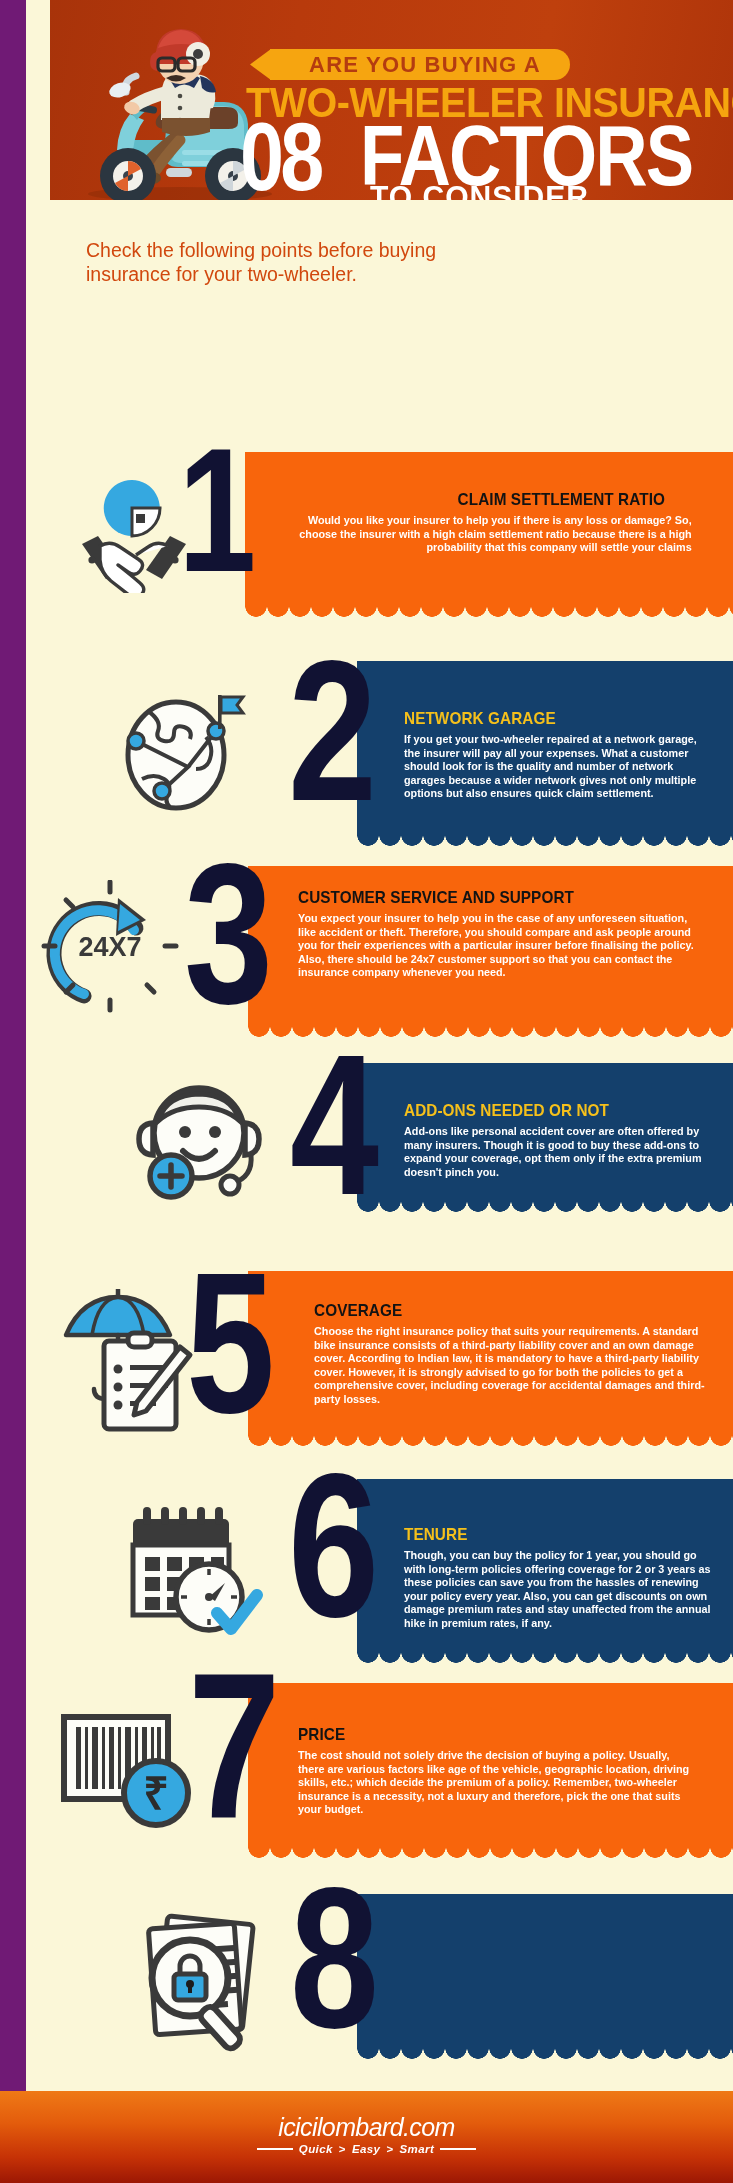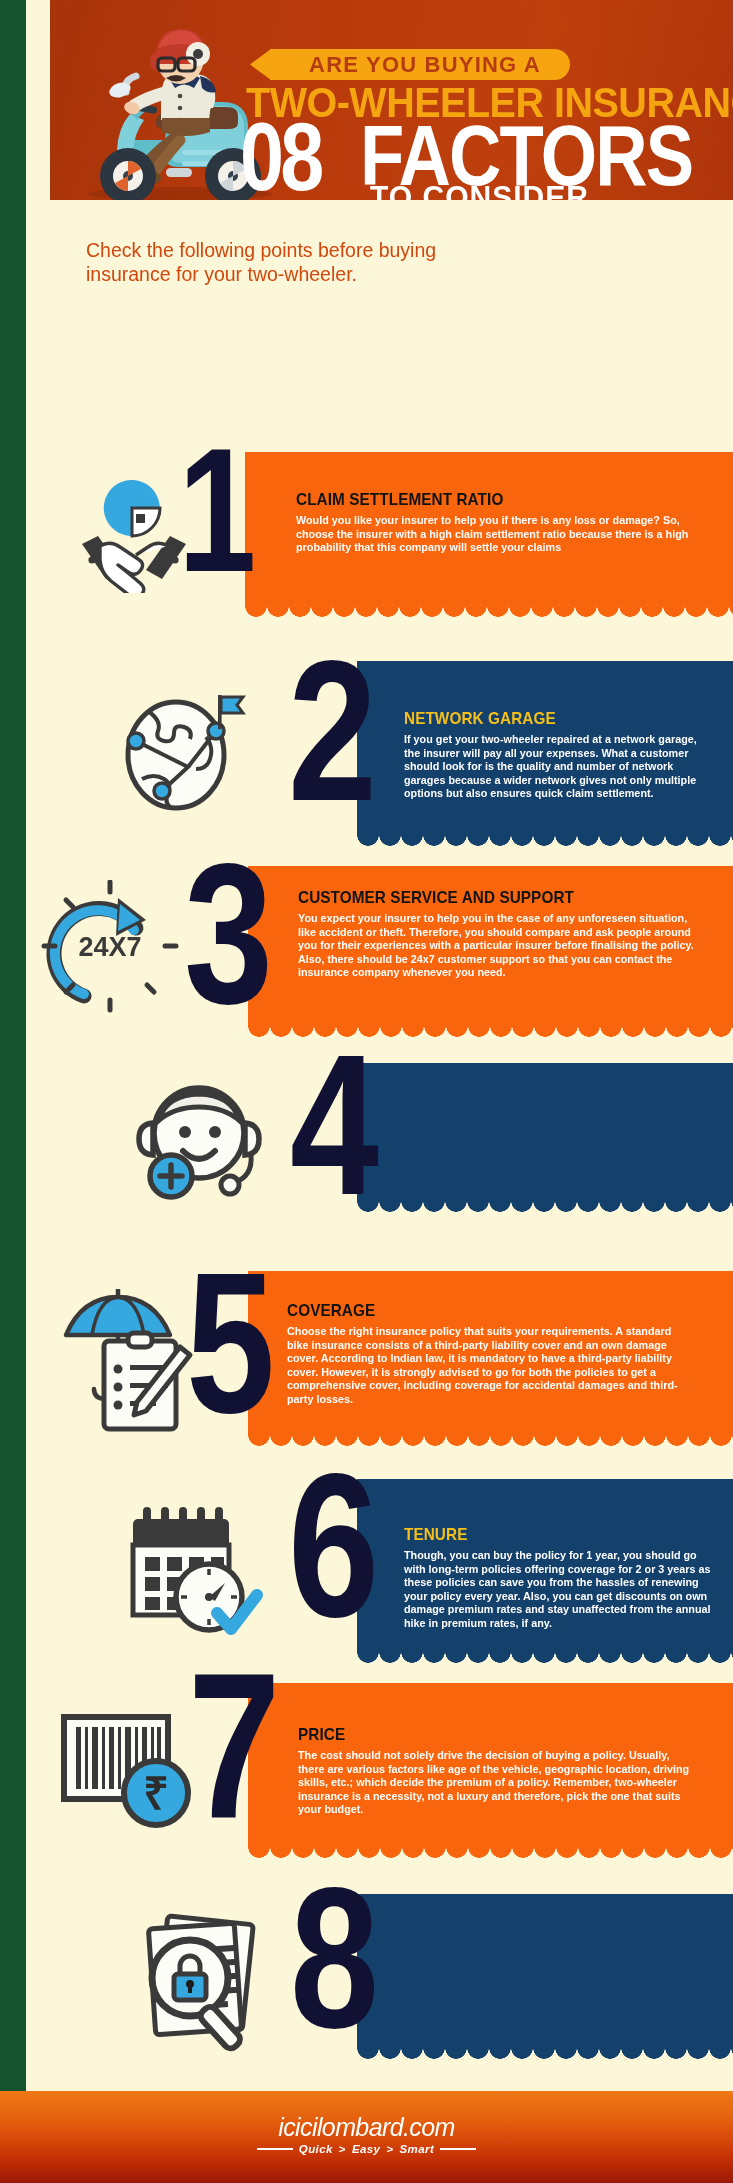--- a/index.html
+++ b/index.html
@@ -6,21 +6,21 @@
   html,body { background:#d8dade; }
   body {
     width:733px; height:2183px; position:relative;
     font-family:"Liberation Sans", sans-serif;
     overflow:hidden;
   }
 
   
   #page {
     position:absolute; left:0; top:0; width:733px; height:2183px;
-    background:#14532d; overflow:hidden;
+    background:#701a75; overflow:hidden;
   }
   #canvas {
     position:absolute; left:26px; top:0; width:707px; height:2183px;
     background:#fbf7d8;
     overflow:hidden;
   }
 
   
   #header {
     position:absolute; left:24px; top:0; width:683px; height:222px;
@@ -270,21 +270,21 @@
           <rect x="62" y="46" width="9" height="9" fill="#3a3a3a"></rect>
           <path d="M8 76 l16 -8 l24 34 l-16 9z" fill="#3a3a3a"></path>
           <path d="M112 76 l-16 -8 l-24 34 l16 9z" fill="#3a3a3a"></path>
           <path d="M26 78 q10 -6 20 1 l18 12 q8 5 2 12 q-5 6 -12 1 l-10 -7 q14 11 22 18 q7 6 1 12 q-6 5 -12 0 l-18 -14 q-10 -8 -11 -21z" fill="#ffffff" stroke="#3a3a3a" stroke-width="3.4" stroke-linejoin="round"></path>
           <path d="M94 78 q-10 -6 -20 1 l-12 8" fill="#ffffff" stroke="#3a3a3a" stroke-width="3.4"></path>
           <circle cx="18" cy="92" r="3.6" fill="#3a3a3a"></circle>
           <circle cx="101" cy="92" r="3.6" fill="#3a3a3a"></circle>
         </svg>
       </div>
       <div class="numeral" style="left:152px;top:-14px;font-size:176px;">1</div>
-      <div class="txt" style="left:270px;top:38px;width:410px;">
+      <div class="txt" style="left:270px;top:38px;width:410px;text-align:right;">
         <div class="s-head dark">CLAIM SETTLEMENT RATIO</div>
         <div class="s-body">Would you like your insurer to help you if there is any loss or damage? So, choose the insurer with a high claim settlement ratio because there is a high probability that this company will settle your claims</div>
       </div>
     </div>
 
     <div class="section" style="top:661px;height:186px;">
       <div class="panel navy" style="left:331px;width:376px;">
         <div class="panel-body"></div>
           <div class="panel-wave"></div>
       </div>
@@ -354,20 +354,24 @@
           <path d="M52 74 q16 16 32 0" fill="none" stroke="#3a3a3a" stroke-width="6" stroke-linecap="round"></path>
           <path d="M22 46 q-14 1 -14 16 q0 15 14 16z" fill="#fdfdf8" stroke="#3a3a3a" stroke-width="5.5"></path>
           <path d="M114 46 q14 1 14 16 q0 15 -14 16z" fill="#fdfdf8" stroke="#3a3a3a" stroke-width="5.5"></path>
           <path d="M120 78 q2 22 -18 28" fill="none" stroke="#3a3a3a" stroke-width="5"></path>
           <circle cx="99" cy="108" r="9" fill="#fdfdf8" stroke="#3a3a3a" stroke-width="5"></circle>
           <circle cx="40" cy="99" r="21" fill="#35a8e0" stroke="#3a3a3a" stroke-width="5.5"></circle>
           <path d="M40 88 l0 22 M29 99 l22 0" stroke="#3a3a3a" stroke-width="5.5" stroke-linecap="round"></path>
         </svg>
       </div>
       <div class="numeral" style="left:264px;top:-20px;font-size:200px;">4</div>
+      <div class="txt" style="left:378px;top:38px;width:322px;">
+        <div class="s-head gold">ADD-ONS NEEDED OR NOT</div>
+        <div class="s-body">Add-ons like personal accident cover are often offered by many insurers. Though it is good to buy these add-ons to expand your coverage, opt them only if the extra premium doesn't pinch you.</div>
+      </div>
     </div>
 
     <div class="section" style="top:1271px;height:176px;">
       <div class="panel orange" style="left:222px;width:485px;">
         <div class="panel-body"></div>
           <div class="panel-wave"></div>
       </div>
       <div class="icon-wrap" style="left:28px;top:14px;width:140px;height:150px;">
         <svg viewBox="0 0 140 150" width="140" height="150">
           <path d="M12 50 q16 -38 52 -38 q36 0 52 38 z" fill="#35a8e0" stroke="#3a3a3a" stroke-width="4.5" stroke-linejoin="round"></path>
@@ -379,21 +383,21 @@
           <circle cx="64" cy="84" r="4.5" fill="#3a3a3a"></circle>
           <circle cx="64" cy="102" r="4.5" fill="#3a3a3a"></circle>
           <circle cx="64" cy="120" r="4.5" fill="#3a3a3a"></circle>
           <rect x="76" y="80" width="38" height="5" fill="#3a3a3a"></rect>
           <rect x="76" y="98" width="38" height="5" fill="#3a3a3a"></rect>
           <rect x="76" y="116" width="26" height="5" fill="#3a3a3a"></rect>
           <path d="M126 62 l10 8 l-44 56 l-12 4 l3 -13z" fill="#fdfdf8" stroke="#3a3a3a" stroke-width="5" stroke-linejoin="round"></path>
         </svg>
       </div>
       <div class="numeral" style="left:160px;top:-10px;font-size:200px;">5</div>
-      <div class="txt" style="left:261px;top:30px;width:412px;">
+      <div class="txt" style="left:288px;top:30px;width:412px;">
         <div class="s-head dark">COVERAGE</div>
         <div class="s-body">Choose the right insurance policy that suits your requirements. A standard bike insurance consists of a third-party liability cover and an own damage cover. According to Indian law, it is mandatory to have a third-party liability cover. However, it is strongly advised to go for both the policies to get a comprehensive cover, including coverage for accidental damages and third-party losses.</div>
       </div>
     </div>
 
     <div class="section" style="top:1479px;height:185px;">
       <div class="panel navy" style="left:331px;width:376px;">
         <div class="panel-body"></div>
           <div class="panel-wave"></div>
       </div>

